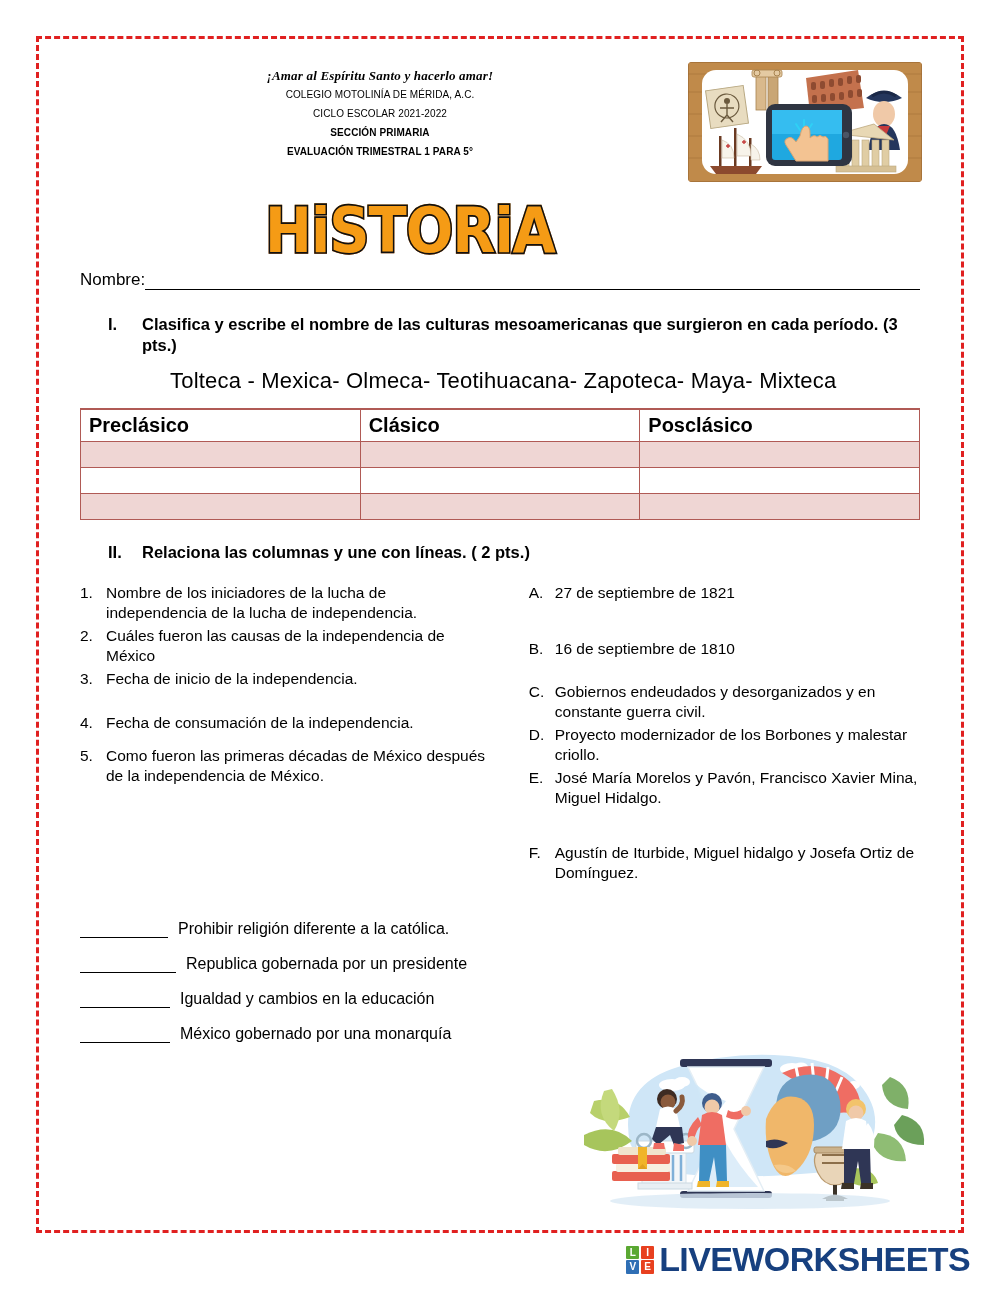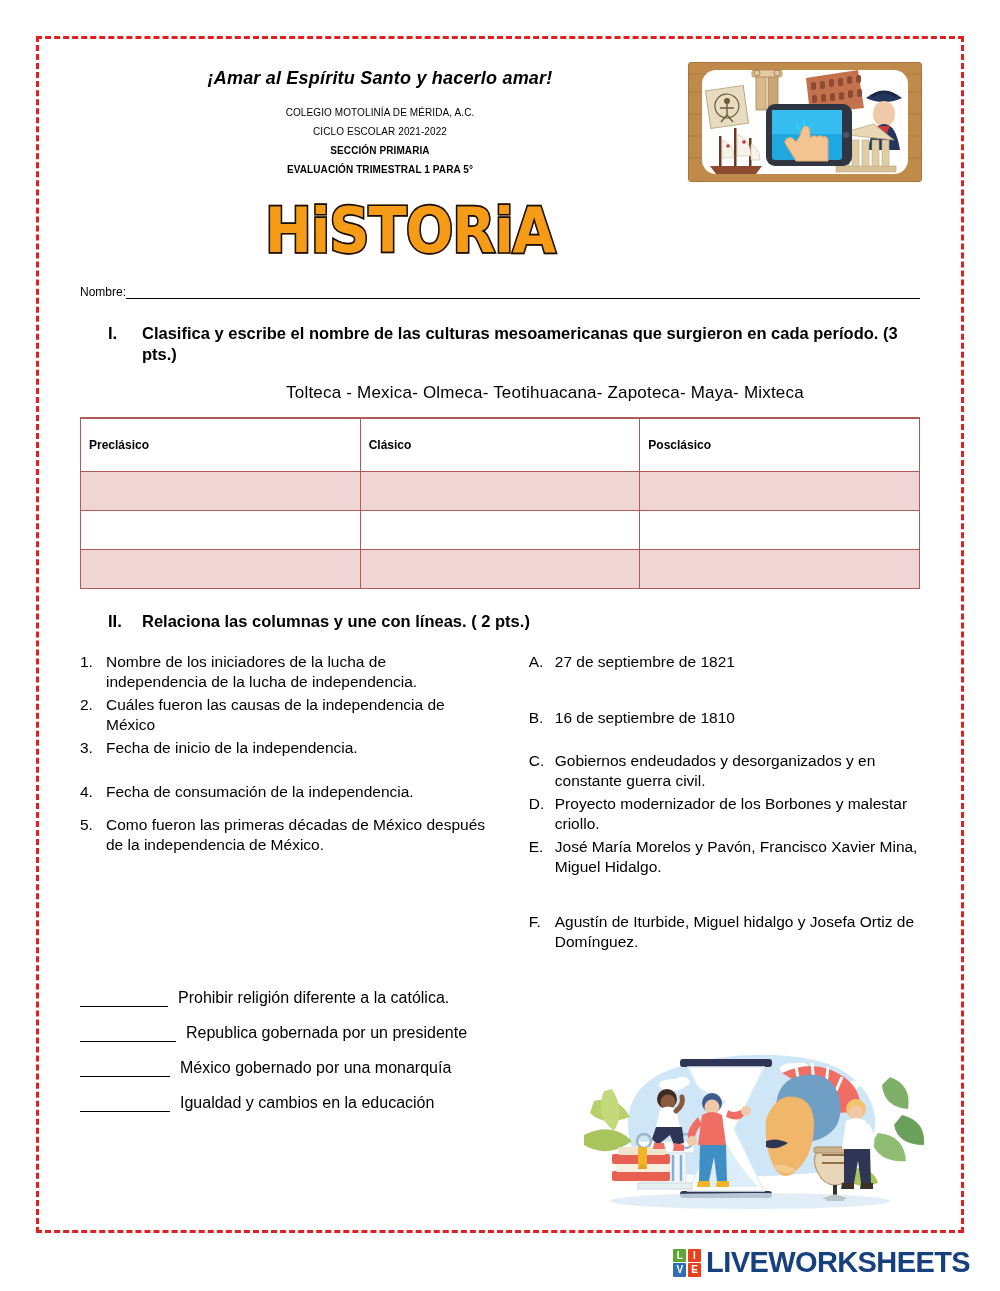--- a/index.html
+++ b/index.html
@@ -25,26 +25,26 @@
   }
 
   
   .header { position: relative; height: 122px; }
   .header-text {
     text-align: center;
     padding-right: 240px;
     padding-top: 6px;
   }
   .script-line {
-    font-family: Liberation Sans, sans-serif;
+    font-family: Liberation Serif, serif;
     font-style: italic;
     font-weight: bold;
-    font-size: 18px;
+    font-size: 13px;
     letter-spacing: .2px;
-    margin-bottom: 14px;
+    margin-bottom: 1px;
   }
   .hline { font-size: 10px; line-height: 19px; letter-spacing: .1px; }
   .hline.bold { font-weight: bold; }
 
   .header-img {
     position: absolute; right: -2px; top: 0;
     width: 234px; height: 120px;
     border-radius: 4px; overflow: hidden;
   }
 
@@ -59,54 +59,53 @@
     color: #f59b15;
     -webkit-text-stroke: 3px #111;
     paint-order: stroke fill;
     background: linear-gradient(#f6a623 0%, #f07c11 55%, #e8690b 100%);
     -webkit-background-clip: text;
     background-clip: text;
     transform: scaleY(1.12);
   }
 
   
-  .fields { margin-top: 18px; font-size: 12px; }
+  .fields { margin-top: 4px; font-size: 17px; }
   .field-row { display: flex; align-items: flex-end; margin-bottom: 24px; }
   .field-label { white-space: nowrap; }
   .rule { border-bottom: 1.5px solid #000; height: 15px; }
   .rule.nombre { flex: 1; }
   .rule.grado { width: 88px; margin-right: 14px; }
   .rule.fecha { flex: 1; }
 
   
   .section { margin-top: 6px; }
   .sec-head { display: flex; font-weight: bold; font-size: 16.5px; line-height: 21px; }
   .sec-num { width: 62px; flex-shrink: 0; padding-left: 28px; }
   .sec-title { flex: 1; padding-right: 10px; }
   .word-bank {
     font-weight: normal;
-    font-size: 17px;
-    margin-top: 18px;
+    font-size: 22px;
+    margin-top: 12px;
     padding-left: 90px;
     letter-spacing: .2px;
-    text-align: center;
   }
 
   
   table.classify {
     width: 100%;
     border-collapse: collapse;
     margin-top: 14px;
     table-layout: fixed;
   }
   table.classify td {
     border: 1.5px solid #b05a55;
     height: 26px;
-    padding: 19px 8px;
-    font-size: 12px;
+    padding: 4px 8px;
+    font-size: 20px;
   }
   table.classify tr.head td {
     background: #ffffff;
     font-weight: bold;
     height: 30px;
     border-top-width: 2px;
   }
   table.classify tr.shade td { background: #efd6d4; }
   table.classify tr.plain td { background: #ffffff; }
 
@@ -165,21 +164,21 @@
     grid-template-rows: 1fr 1fr;
     gap: 1.5px;
   }
   .lw-grid div {
     display: flex; align-items: center; justify-content: center;
     color: #fff; font-weight: bold; font-size: 10px;
     font-family: "Liberation Sans", sans-serif;
     border-radius: 1px;
   }
   .lw-wordmark {
-    font-size: 29px; font-weight: bold;
+    font-size: 34px; font-weight: bold;
     letter-spacing: -.6px;
     color: #17407f;
     font-family: "Liberation Sans", sans-serif;
   }
 </style>
 </head>
 <body>
 
 <div class="page-border"></div>
 
@@ -392,27 +391,27 @@
 
     <div class="lc-list">
       <div class="lc-row r2">
         <span class="lc-blank"></span>
         <span>Prohibir religión diferente a la católica.</span>
       </div>
       <div class="lc-row r1">
         <span class="lc-blank"></span>
         <span>Republica gobernada por un presidente</span>
       </div>
+      <div class="lc-row r3">
+        <span class="lc-blank"></span>
+        <span>Igualdad y cambios en la educación</span>
+      </div>
       <div class="lc-row r4">
         <span class="lc-blank"></span>
         <span>México gobernado por una monarquía</span>
-      </div>
-      <div class="lc-row r3">
-        <span class="lc-blank"></span>
-        <span>Igualdad y cambios en la educación</span>
       </div>
     </div>
   </div>
 
   <div class="bottom-img">
     <svg viewBox="0 0 390 190" width="390" height="190">
 
       <path d="M80 120 q-12 -58 48 -76 q46 -14 96 -12 q62 2 86 30 q24 28 10 60 q-10 24 -56 28 q-70 6 -120 2 q-54 -4 -64 -32 Z" fill="#cfe6f7"></path>
 
       <g fill="#ffffff">

